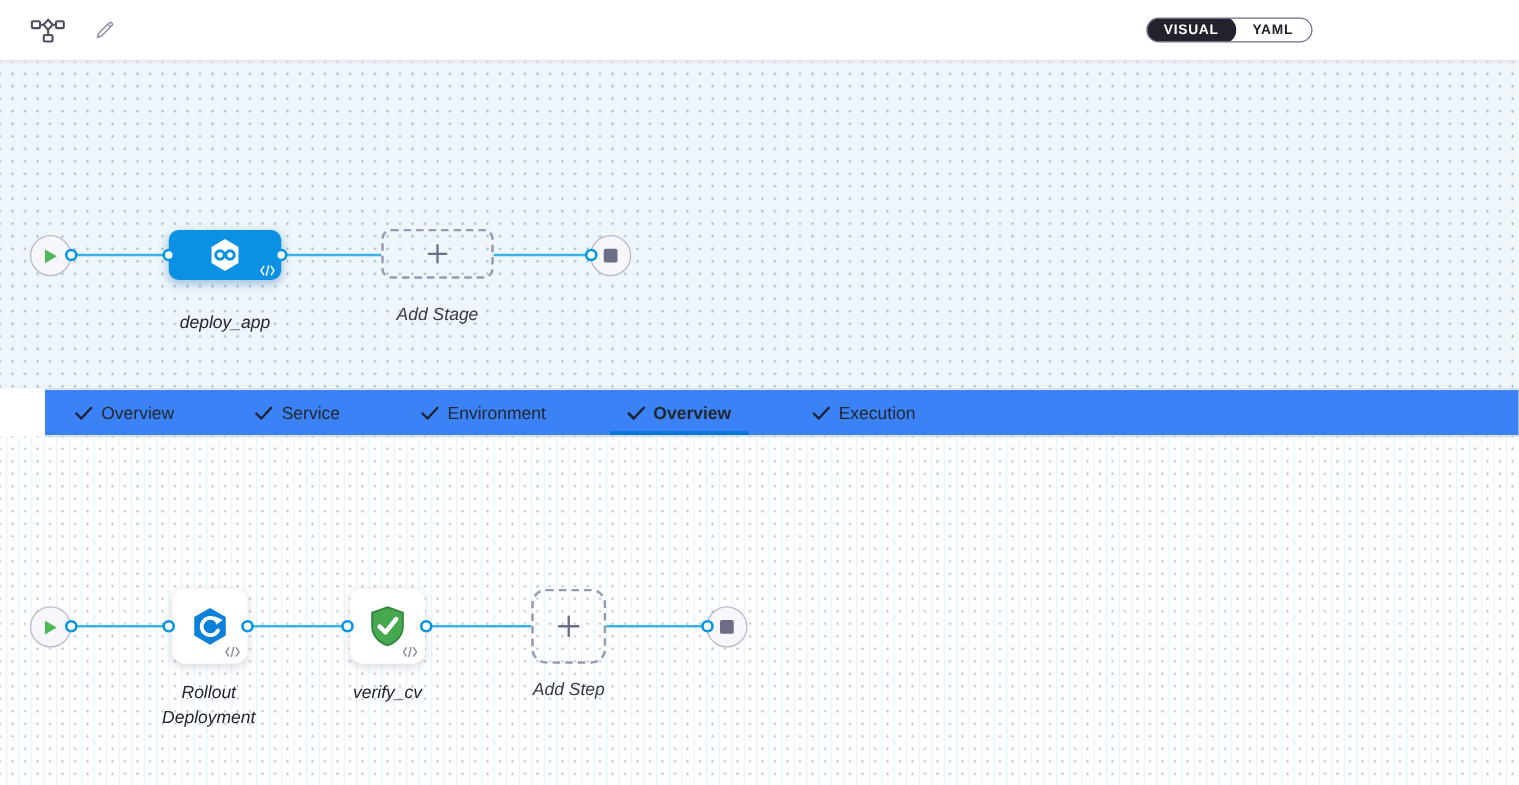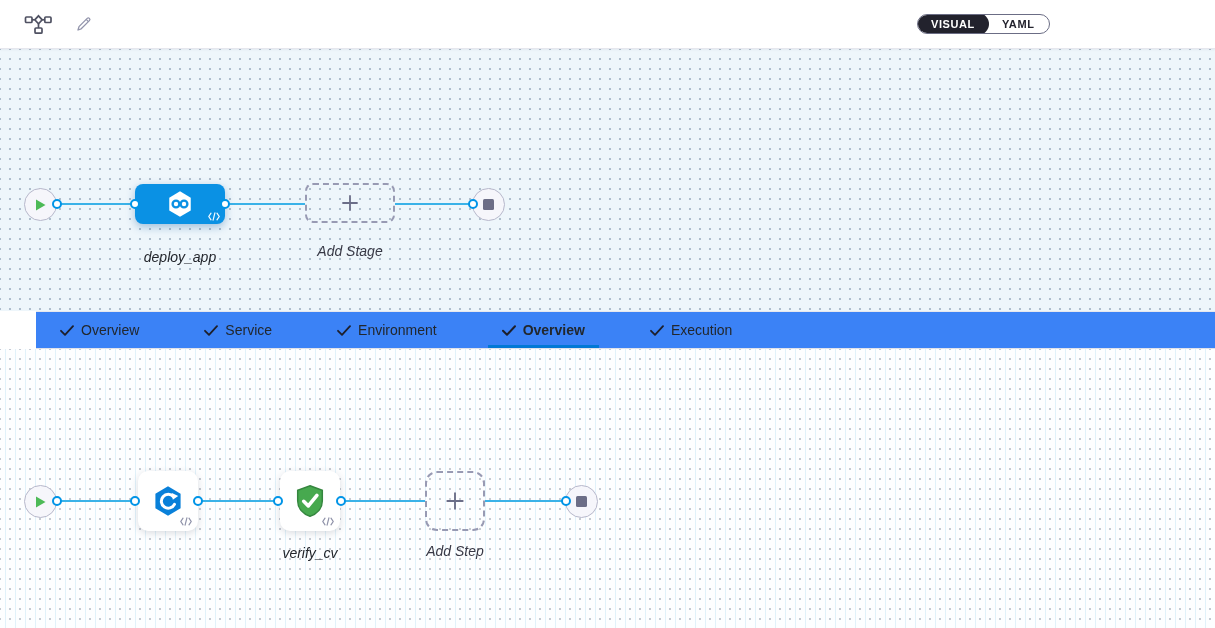--- a/index.html
+++ b/index.html
@@ -222,17 +222,18 @@
       <div class="stop-square"></div>
     </div>
 
     <div class="conn-dot" style="left:57px;  top:152px;"></div>
     <div class="conn-dot" style="left:135px; top:152px;"></div>
     <div class="conn-dot" style="left:198px; top:152px;"></div>
     <div class="conn-dot" style="left:278px; top:152px;"></div>
     <div class="conn-dot" style="left:341px; top:152px;"></div>
     <div class="conn-dot" style="left:566px; top:152px;"></div>
 
+    <div class="node-label" style="left:108px; top:194px; width:118px;">Rollout Deployment</div>
     <div class="node-label" style="left:250px; top:194px; width:120px;">verify_cv</div>
     <div class="node-label" style="left:395px; top:192px; width:120px; color:#383946;">Add Step</div>
   </div>
 
 </div>
 
 </body></html>

